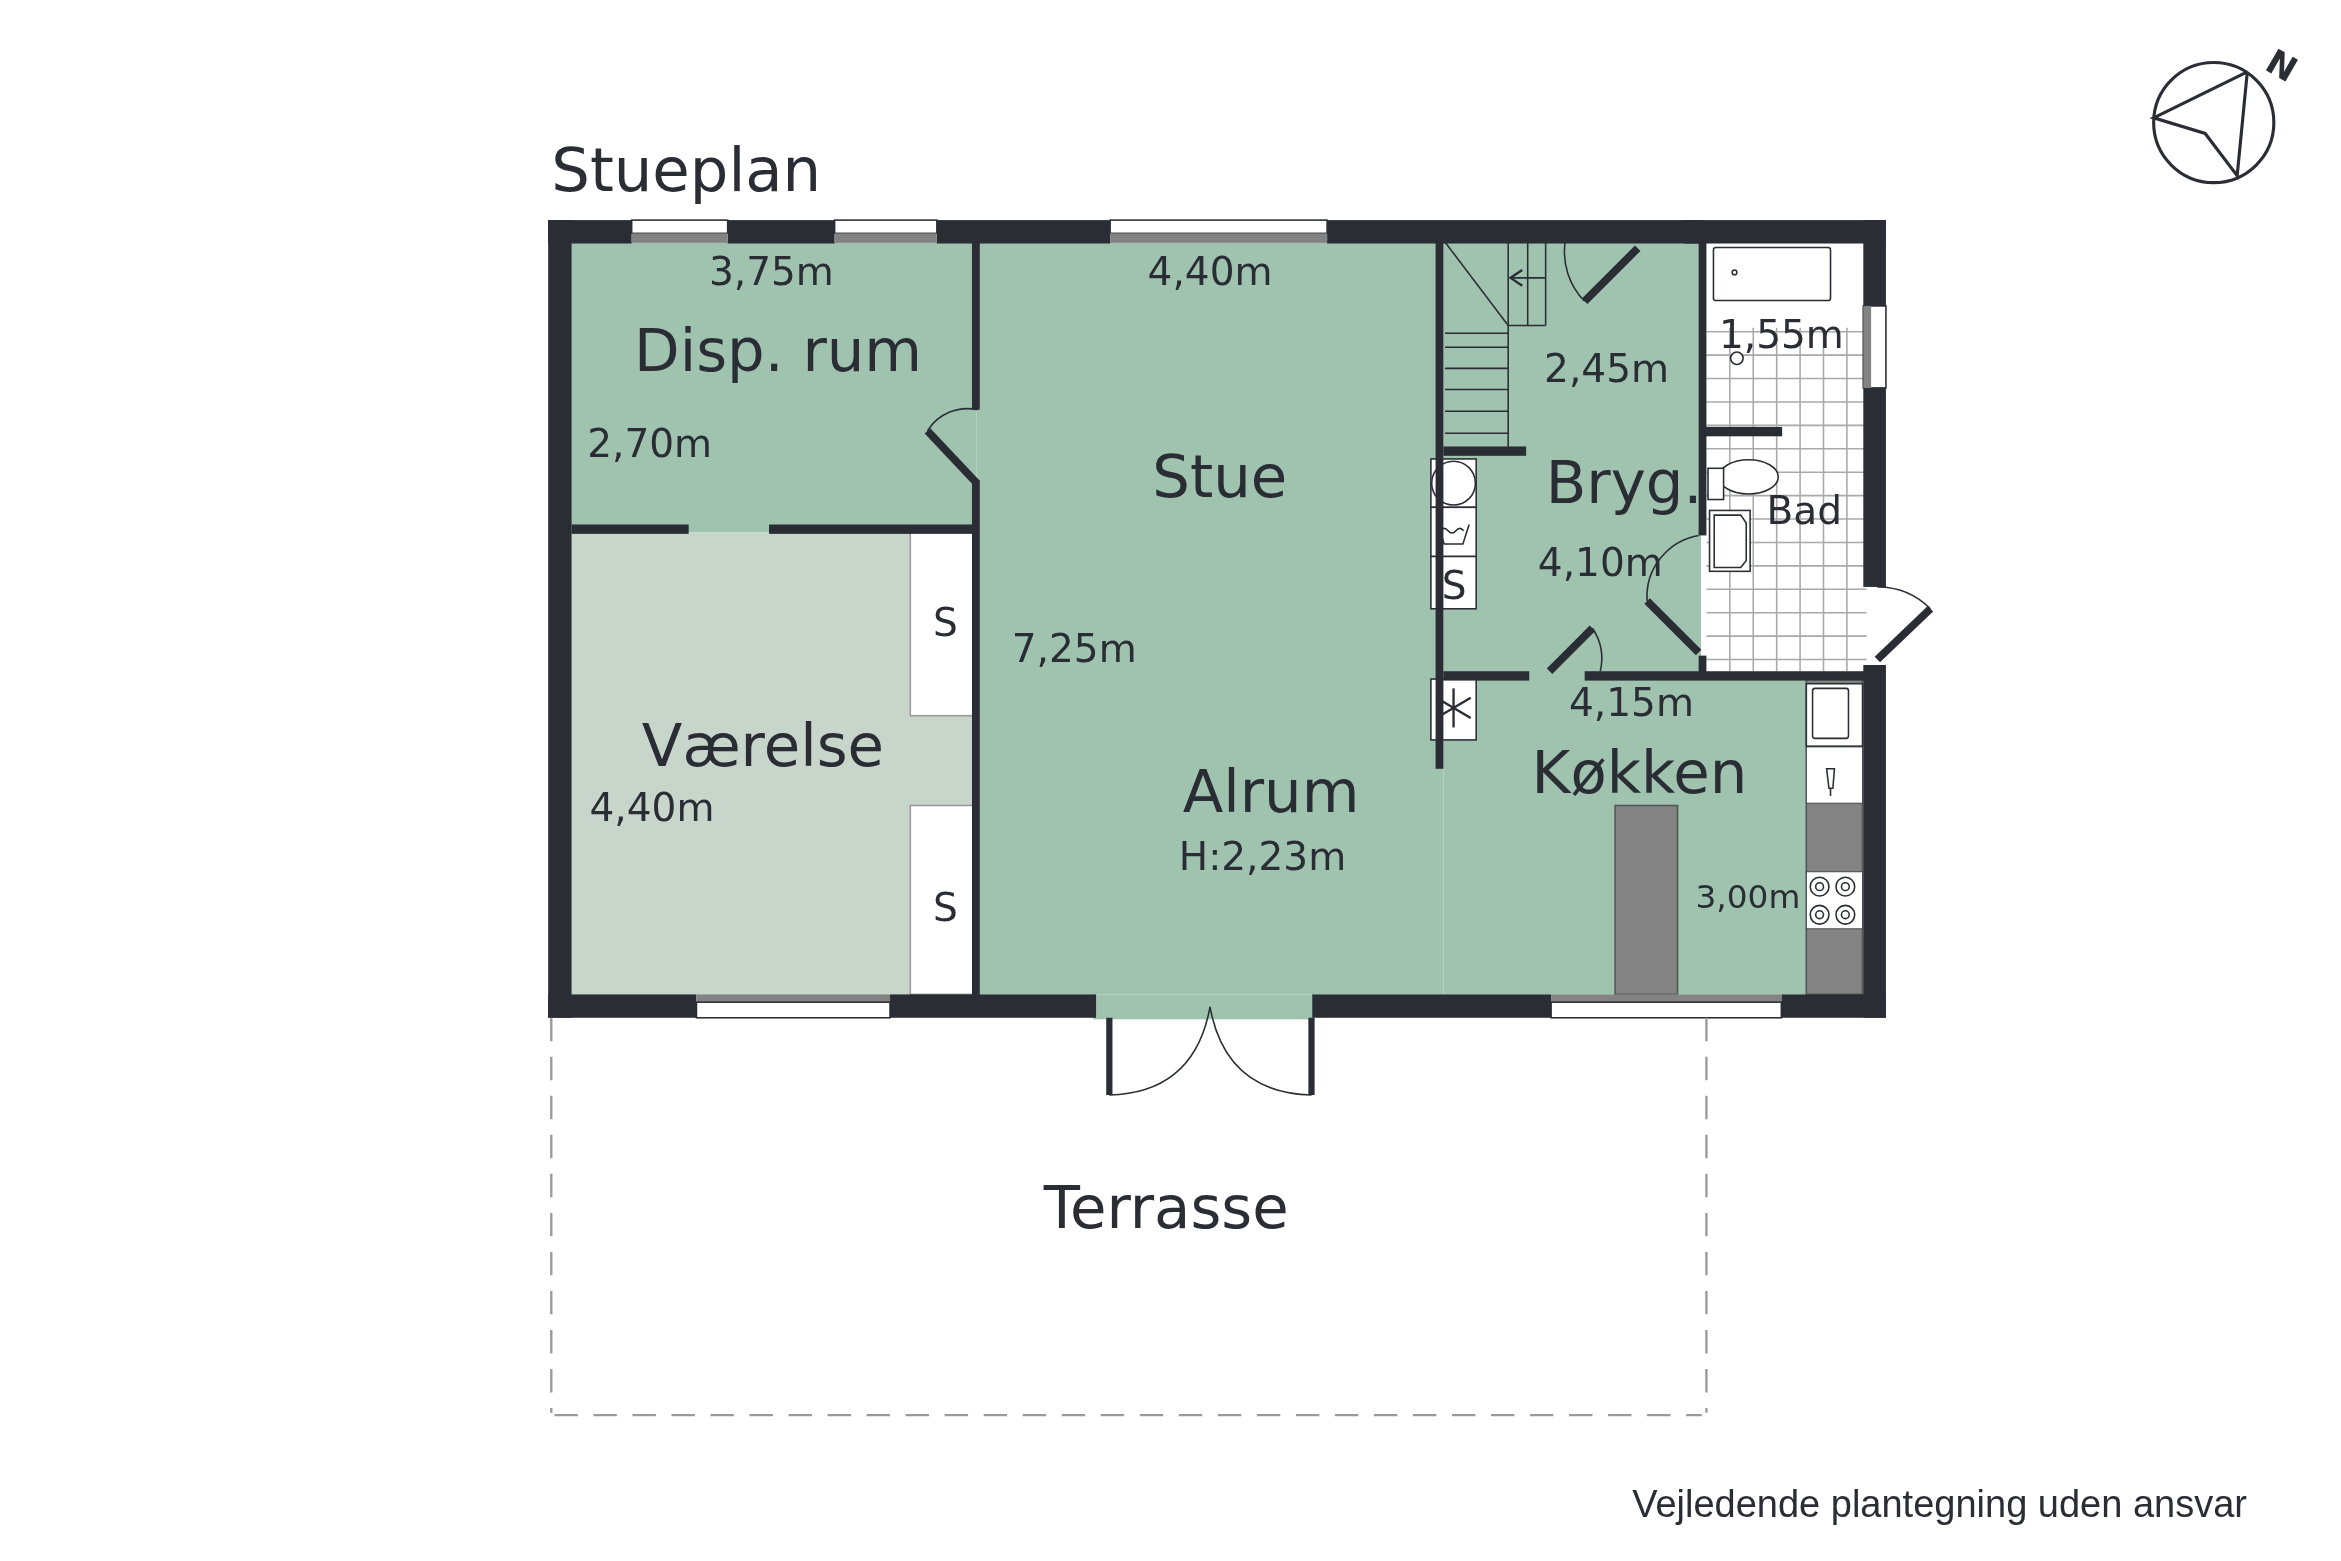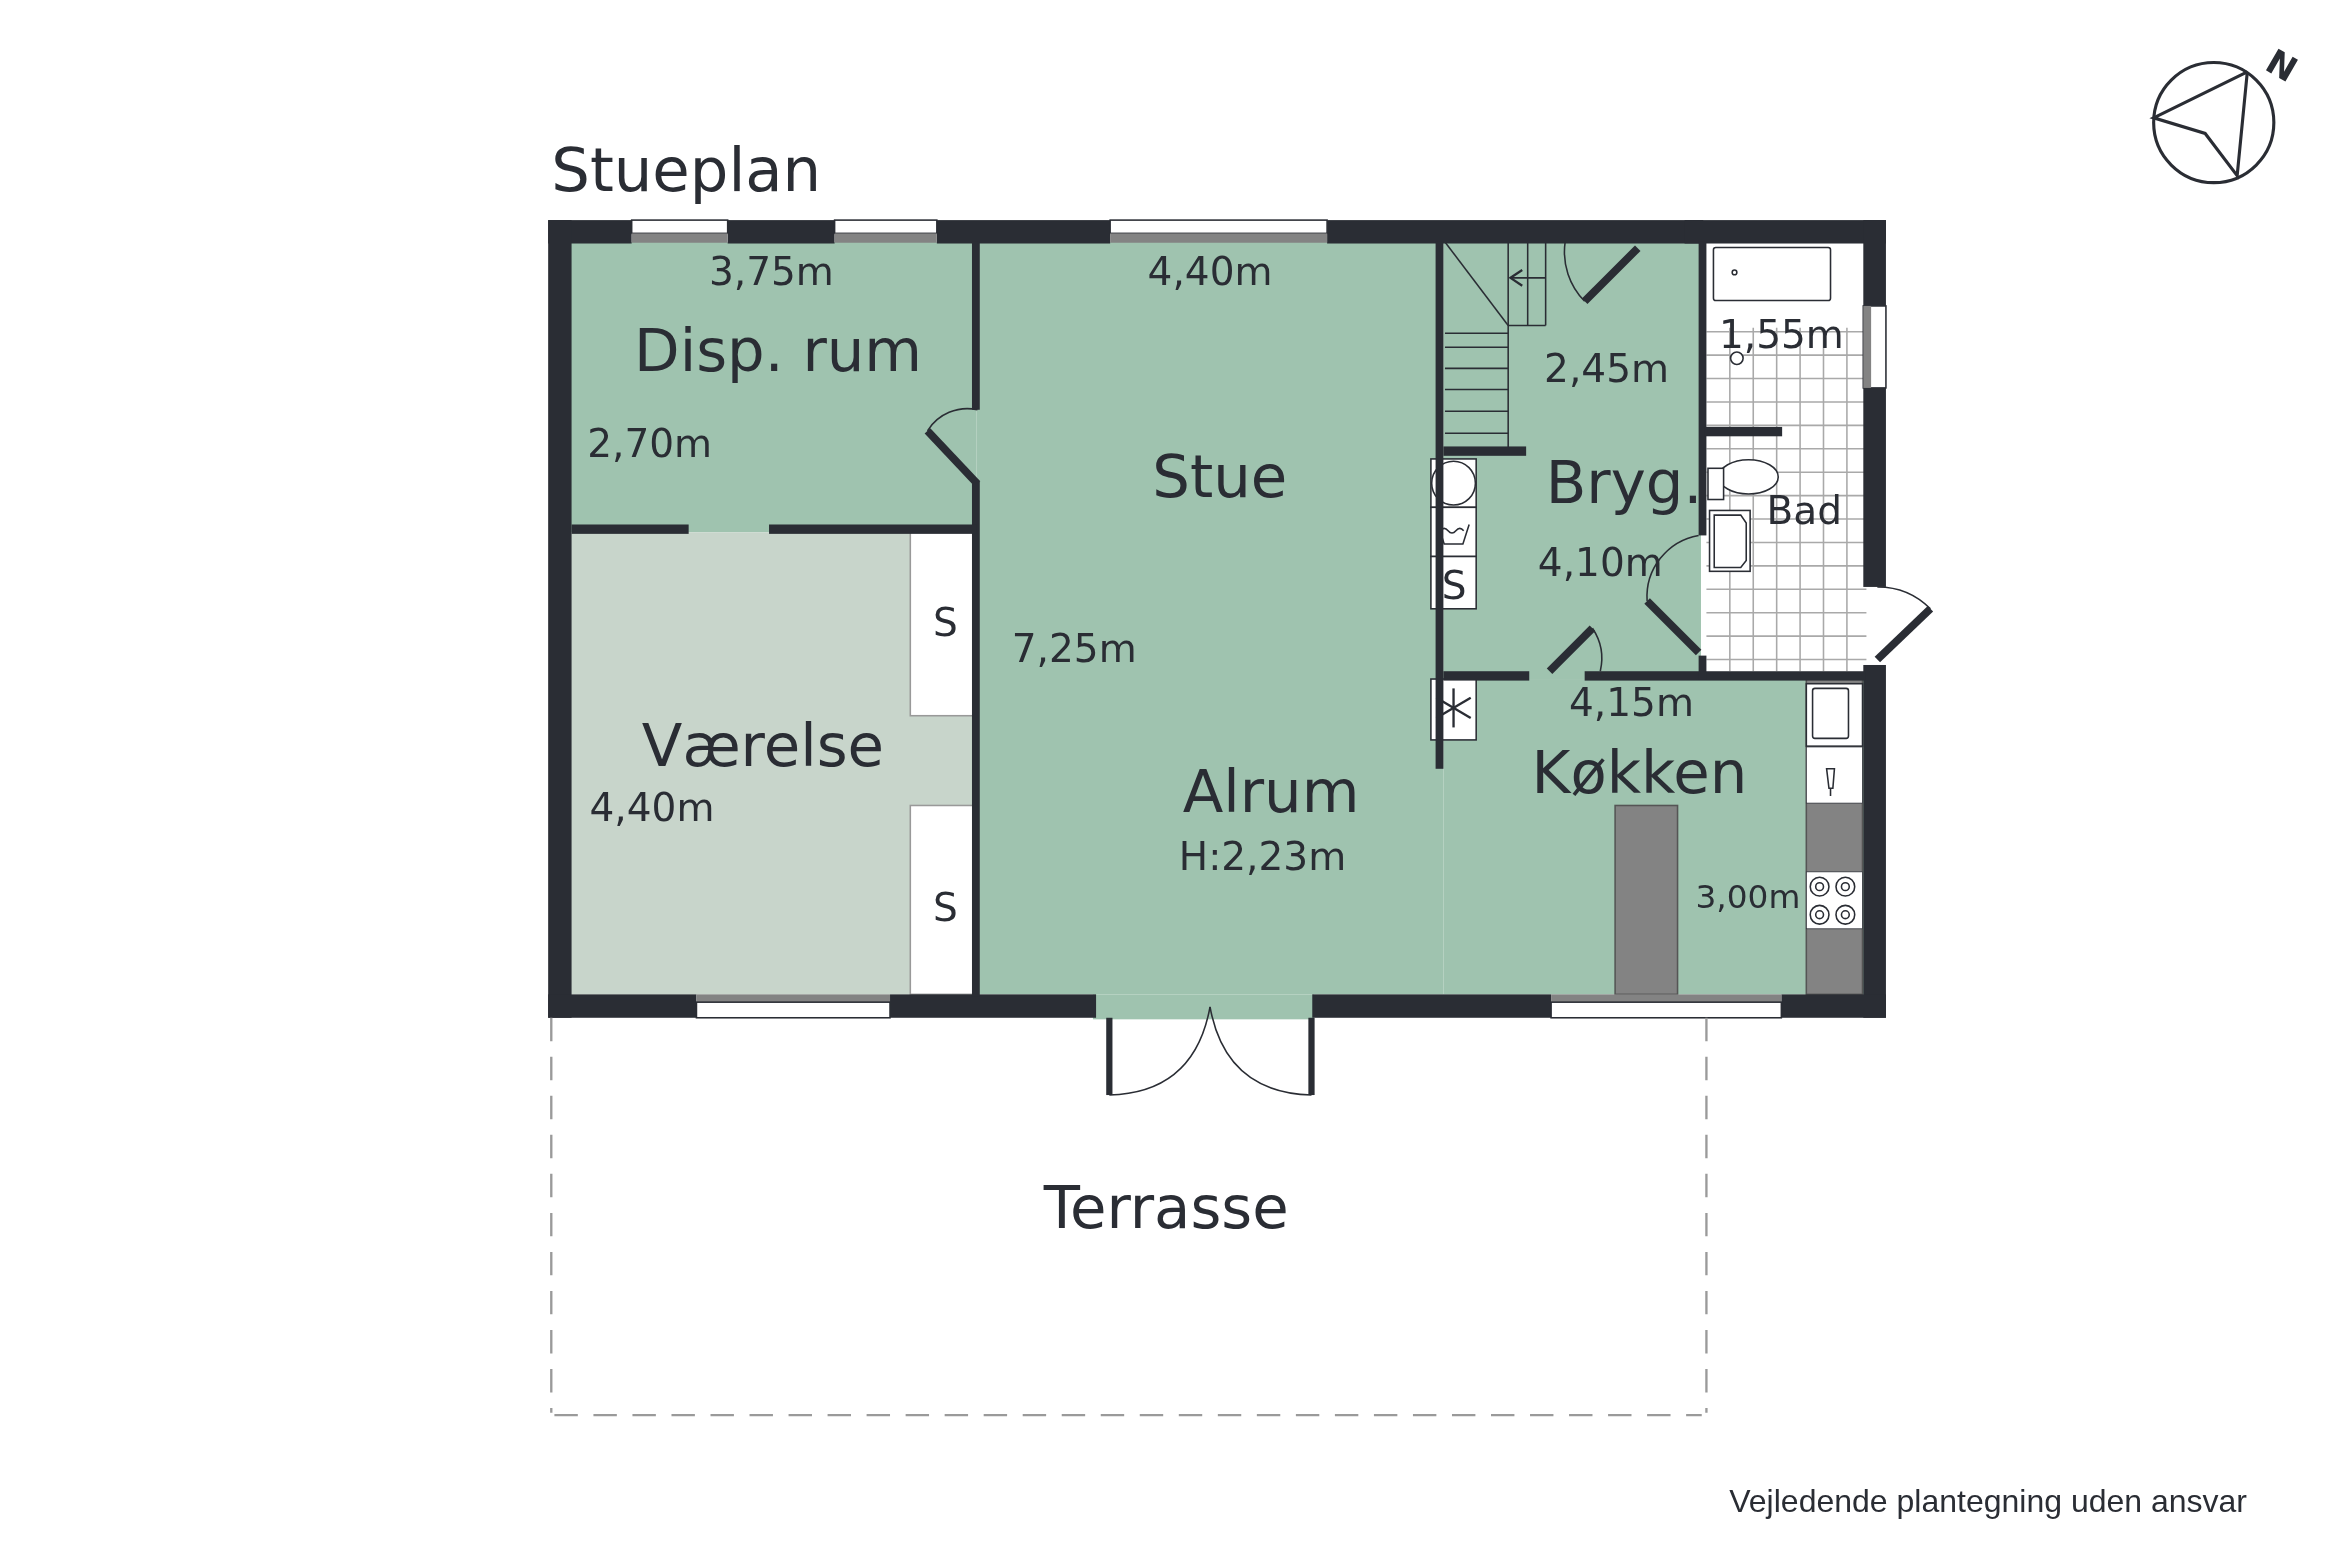--- a/index.html
+++ b/index.html
@@ -3,21 +3,21 @@
 <meta charset="utf-8">
 <style>
   html, body { margin:0; padding:0; background:#ffffff; }
   body { width:2342px; height:1561px; position:relative; overflow:hidden; font-family:"DejaVu Sans", sans-serif; }
   svg { position:absolute; left:0; top:0; }
   .lbl { font-family:"DejaVu Sans", sans-serif; fill:#2a2d34; }
   .room { font-size:76px; }
   .dim { font-size:50px; }
   .small { font-size:50px; }
   .title { font-size:78px; }
-  .disc { position:absolute; right:95px; top:1483px; font-family:"Liberation Sans", sans-serif; font-size:32px; color:#2a2d34; }
+  .disc { position:absolute; right:95px; top:1483px; font-family:"Liberation Sans", sans-serif; font-size:38px; color:#2a2d34; }
 </style>
 </head>
 <body>
 
 <svg width="2342" height="1561" viewBox="0 0 3000 2000">
 
   <text class="lbl title" x="706" y="245">Stueplan</text>
 
   <g fill="none" stroke="#2a2d34" stroke-width="4">
     <circle cx="2836" cy="157" r="77"></circle>

